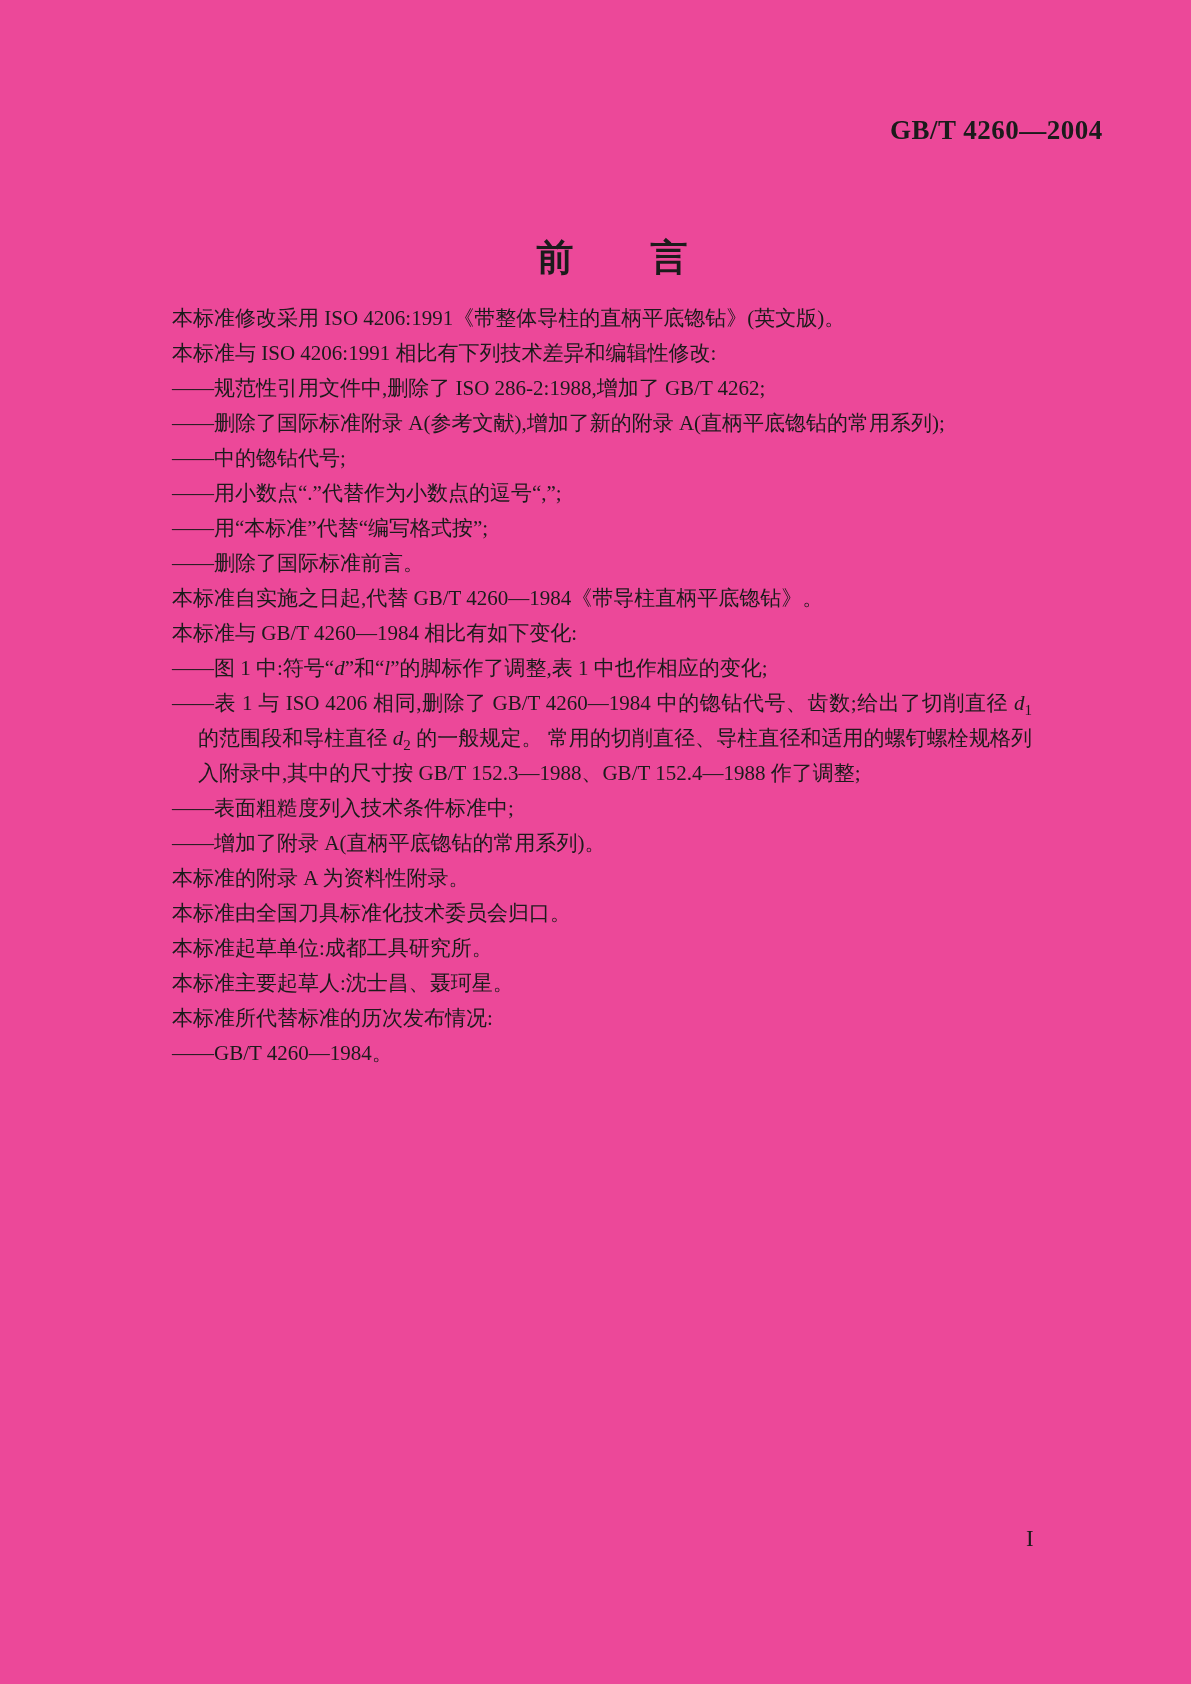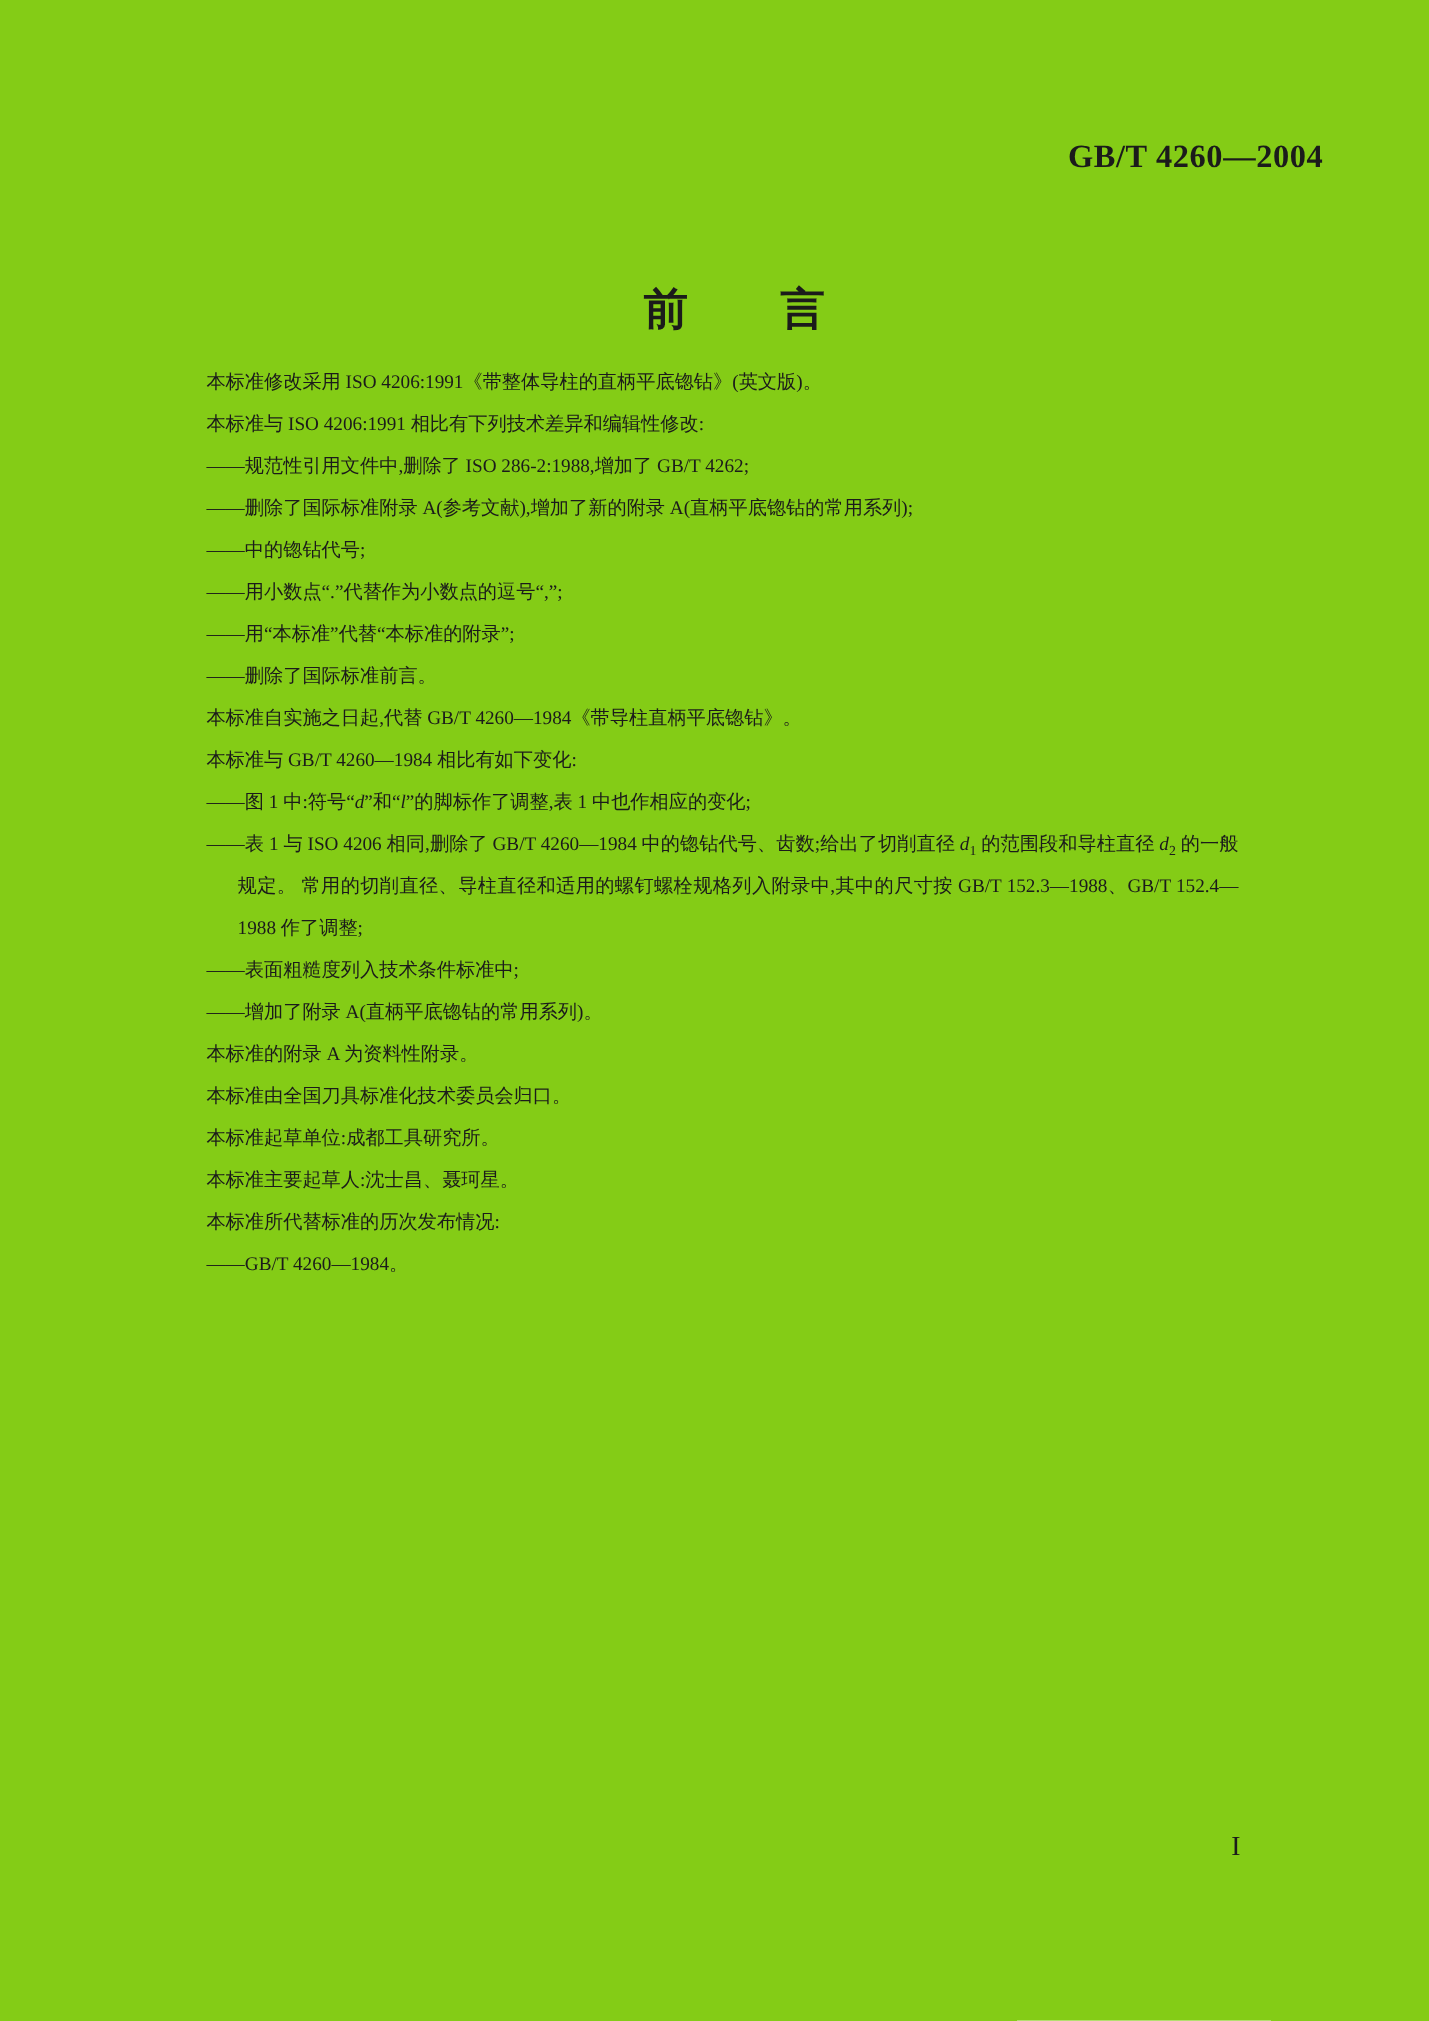--- a/index.html
+++ b/index.html
@@ -4,21 +4,21 @@
 <style>
   html, body {
     margin: 0;
     padding: 0;
     background: #ffffff;
   }
   .page {
     position: relative;
     width: 1191px;
     height: 1684px;
-    background: #84cc16;
+    background: #ec4899;
     font-family: "Liberation Serif", "DejaVu Serif", serif;
     color: #1b1b1b;
     overflow: hidden;
   }
   .header-code {
     position: absolute;
     top: 115px;
     left: 890px;
     font-size: 27px;
     font-weight: 700;
@@ -35,21 +35,21 @@
     font-size: 37px;
     font-weight: 700;
     font-family: "Liberation Sans", "DejaVu Sans", sans-serif;
     letter-spacing: 1px;
   }
   .content {
     position: absolute;
     top: 301px;
     left: 172px;
     width: 860px;
-    font-size: 16px;
+    font-size: 21px;
     line-height: 35px;
     text-align: justify;
   }
   .para {
     margin: 0;
   }
   .para.dash {
     padding-left: 26px;
     text-indent: -26px;
   }
@@ -76,21 +76,21 @@
 
   <h1 class="title">前　　言</h1>
 
   <div class="content">
       <p class="para"><span>本标准修改采用 ISO 4206:1991《带整体导柱的直柄平底锪钻》(英文版)。</span></p>
       <p class="para"><span>本标准与 ISO 4206:1991 相比有下列技术差异和编辑性修改:</span></p>
       <p class="para dash"><span>——规范性引用文件中,删除了 ISO 286-2:1988,增加了 GB/T 4262;</span></p>
       <p class="para dash"><span>——删除了国际标准附录 A(参考文献),增加了新的附录 A(直柄平底锪钻的常用系列);</span></p>
       <p class="para dash"><span>——中的锪钻代号;</span></p>
       <p class="para dash"><span>——用小数点“.”代替作为小数点的逗号“,”;</span></p>
-      <p class="para dash"><span>——用“本标准”代替“本标准的附录”;</span></p>
+      <p class="para dash"><span>——用“本标准”代替“编写格式按”;</span></p>
       <p class="para dash"><span>——删除了国际标准前言。</span></p>
       <p class="para"><span>本标准自实施之日起,代替 GB/T 4260—1984《带导柱直柄平底锪钻》。</span></p>
       <p class="para"><span>本标准与 GB/T 4260—1984 相比有如下变化:</span></p>
       <p class="para dash"><span>——图 1 中:符号“</span><span class="var">d</span><span>”和“</span><span class="var">l</span><span>”的脚标作了调整,表 1 中也作相应的变化;</span></p>
       <p class="para dash"><span>——表 1 与 ISO 4206 相同,删除了 GB/T 4260—1984 中的锪钻代号、齿数;给出了切削直径 </span><span class="var">d</span><sub>1</sub><span> 的范围段和导柱直径 </span><span class="var">d</span><sub>2</sub><span> 的一般规定。 常用的切削直径、导柱直径和适用的螺钉螺栓规格列入附录中,其中的尺寸按 GB/T 152.3—1988、GB/T 152.4—1988 作了调整;</span></p>
       <p class="para dash"><span>——表面粗糙度列入技术条件标准中;</span></p>
       <p class="para dash"><span>——增加了附录 A(直柄平底锪钻的常用系列)。</span></p>
       <p class="para"><span>本标准的附录 A 为资料性附录。</span></p>
       <p class="para"><span>本标准由全国刀具标准化技术委员会归口。</span></p>
       <p class="para"><span>本标准起草单位:成都工具研究所。</span></p>

